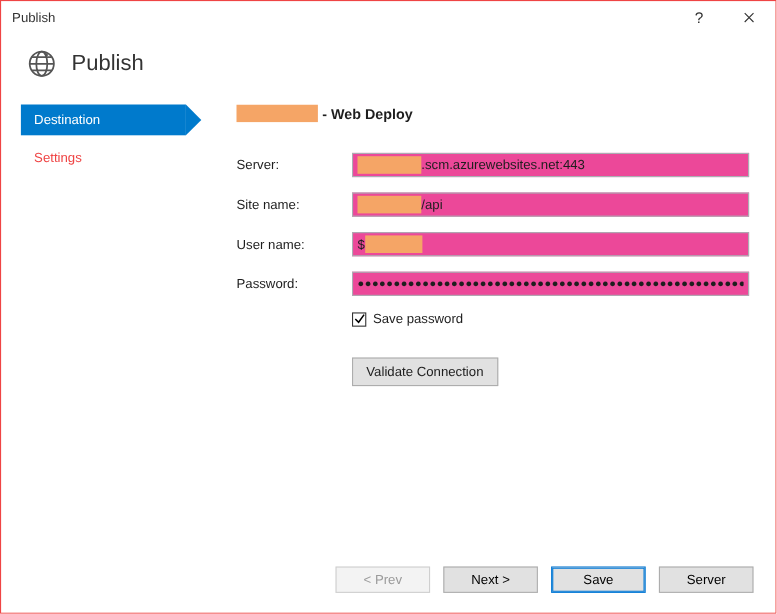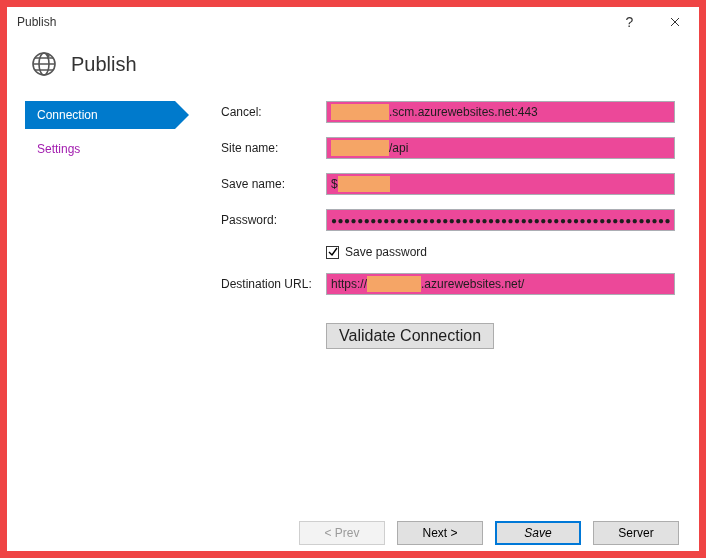--- a/index.html
+++ b/index.html
@@ -12,21 +12,21 @@
     background: #fff;
     color: #1e1e1e;
     overflow: hidden;
     box-sizing: border-box;
   }
   *, *::before, *::after { box-sizing: border-box; }
 
   .window {
     width: 706px;
     height: 558px;
-    border: 7px solid #ef4444;
+    border: 1px solid #ef4444;
     display: flex;
     flex-direction: column;
     background: #fff;
   }
 
   
   .titlebar {
     height: 30px;
     display: flex;
     align-items: center;
@@ -79,21 +79,21 @@
     display: flex;
     flex-direction: column;
     flex-shrink: 0;
   }
   .nav-item {
     position: relative;
     height: 28px;
     line-height: 28px;
     padding: 0 12px;
     font-size: 12px;
-    color: #a21caf;
+    color: #ef4444;
     cursor: pointer;
     margin-bottom: 6px;
   }
   .nav-item.active {
     background: #007ACC;
     color: #fff;
   }
   .nav-item.active::after {
     content: "";
     position: absolute;
@@ -174,30 +174,30 @@
     display:flex;align-items:center;justify-content:center;
     font-size: 10px; line-height: 1;
   }
 
   .validate-btn {
     margin-left: 105px;
     height: 26px;
     padding: 0 12px;
     background: #E1E1E1;
     border: 1px solid #ADADAD;
-    font-size: 16px;
+    font-size: 12px;
     cursor: pointer;
     display: inline-flex;
     align-items: center;
   }
 
   
   .footer {
     border-top: none;
-    padding: 14px 20px 6px 20px;
+    padding: 14px 20px 18px 20px;
     display: flex;
     justify-content: flex-end;
     gap: 12px;
   }
   .btn {
     width: 86px;
     height: 24px;
     background: #E1E1E1;
     border: 1px solid #ADADAD;
     font-size: 12px;
@@ -206,21 +206,20 @@
   .btn.disabled {
     color: #9b9b9b;
     border-color: #cfcfcf;
     background: #f3f3f3;
     cursor: default;
   }
   .btn.primary {
     border-color: #0078D7;
     box-shadow: inset 0 0 0 1px #0078D7;
     background: #E1E1E1;
-    font-style: italic;
   }
 </style>
 </head>
 <body>
 
 <div class="window">
 
   <div class="titlebar">
     <span class="title">Publish</span>
     <span class="spacer"></span>
@@ -240,48 +239,52 @@
         <path d="M2 13 H24 M4 7 H22 M4 19 H22" stroke="#555" stroke-width="1.6" fill="none"></path>
         <path d="M16 2 L19 5 L16 8 Z" fill="#555"></path>
       </svg>
     </div>
     <div class="header-title">Publish</div>
   </div>
 
   <div class="body">
     <div class="sidebar">
       <div class="nav-item active">
-        <span>Connection</span>
+        <span>Destination</span>
       </div>
       <div class="nav-item">
         <span>Settings</span>
       </div>
     </div>
 
     <div class="main">
 
+      <div class="profile-row">
+        <span class="redact" style="width:74px;height:16px" style-width="74"></span>
+        <span> - Web Deploy</span>
+      </div>
 
       <div class="form-row">
-        <label>Cancel:</label>
+        <label>Server:</label>
         <div class="input-wrap">
           <span class="redact" style="width:58px;height:16px"></span>
           <span>.scm.azurewebsites.net:443</span>
         </div>
       </div>
 
       <div class="form-row">
         <label>Site name:</label>
         <div class="input-wrap">
           <span class="redact" style="width:58px;height:16px"></span>
           <span>/api</span>
         </div>
       </div>
 
       <div class="form-row">
-        <label>Save name:</label>
+        <label>User name:</label>
         <div class="input-wrap">
           <span>$</span>
           <span class="redact" style="width:52px;height:16px"></span>
         </div>
       </div>
 
       <div class="form-row">
         <label>Password:</label>
         <div class="input-wrap">
           <span class="pwd-dots">●●●●●●●●●●●●●●●●●●●●●●●●●●●●●●●●●●●●●●●●●●●●●●●●●●●●●●●●●●●●</span>
@@ -290,28 +293,20 @@
 
       <div class="check-row">
         <div class="checkbox">
           <svg width="10" height="10" viewBox="0 0 10 10">
               <path d="M1 5 L4 8 L9 1" stroke="#000" stroke-width="1.4" fill="none"></path>
             </svg>
         </div>
         <span>Save password</span>
       </div>
 
-      <div class="form-row">
-        <label>Destination URL:</label>
-        <div class="input-wrap">
-          <span>https://</span>
-          <span class="redact" style="width:54px;height:16px"></span>
-          <span>.azurewebsites.net/</span>
-        </div>
-      </div>
 
       <div style="height:14px"></div>
 
       <div class="validate-btn">
         <span>Validate Connection</span>
       </div>
 
     </div>
   </div>
 

